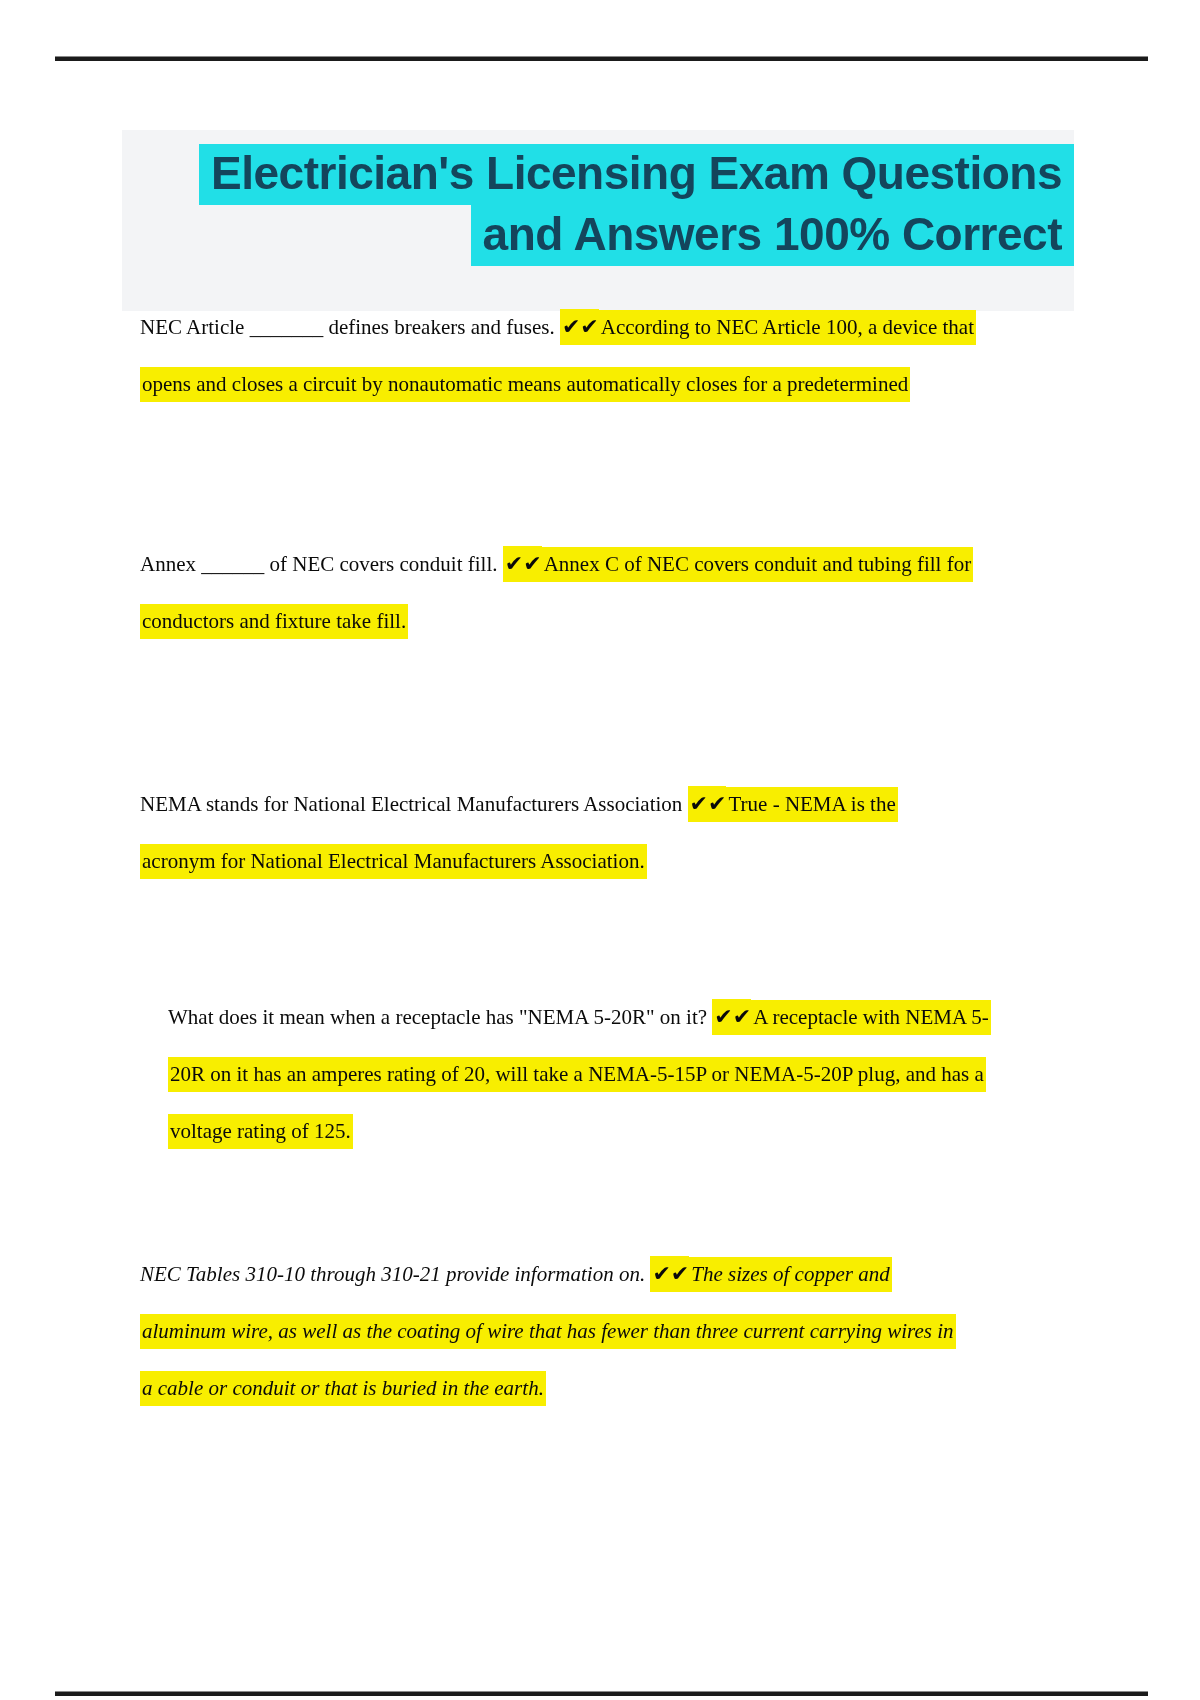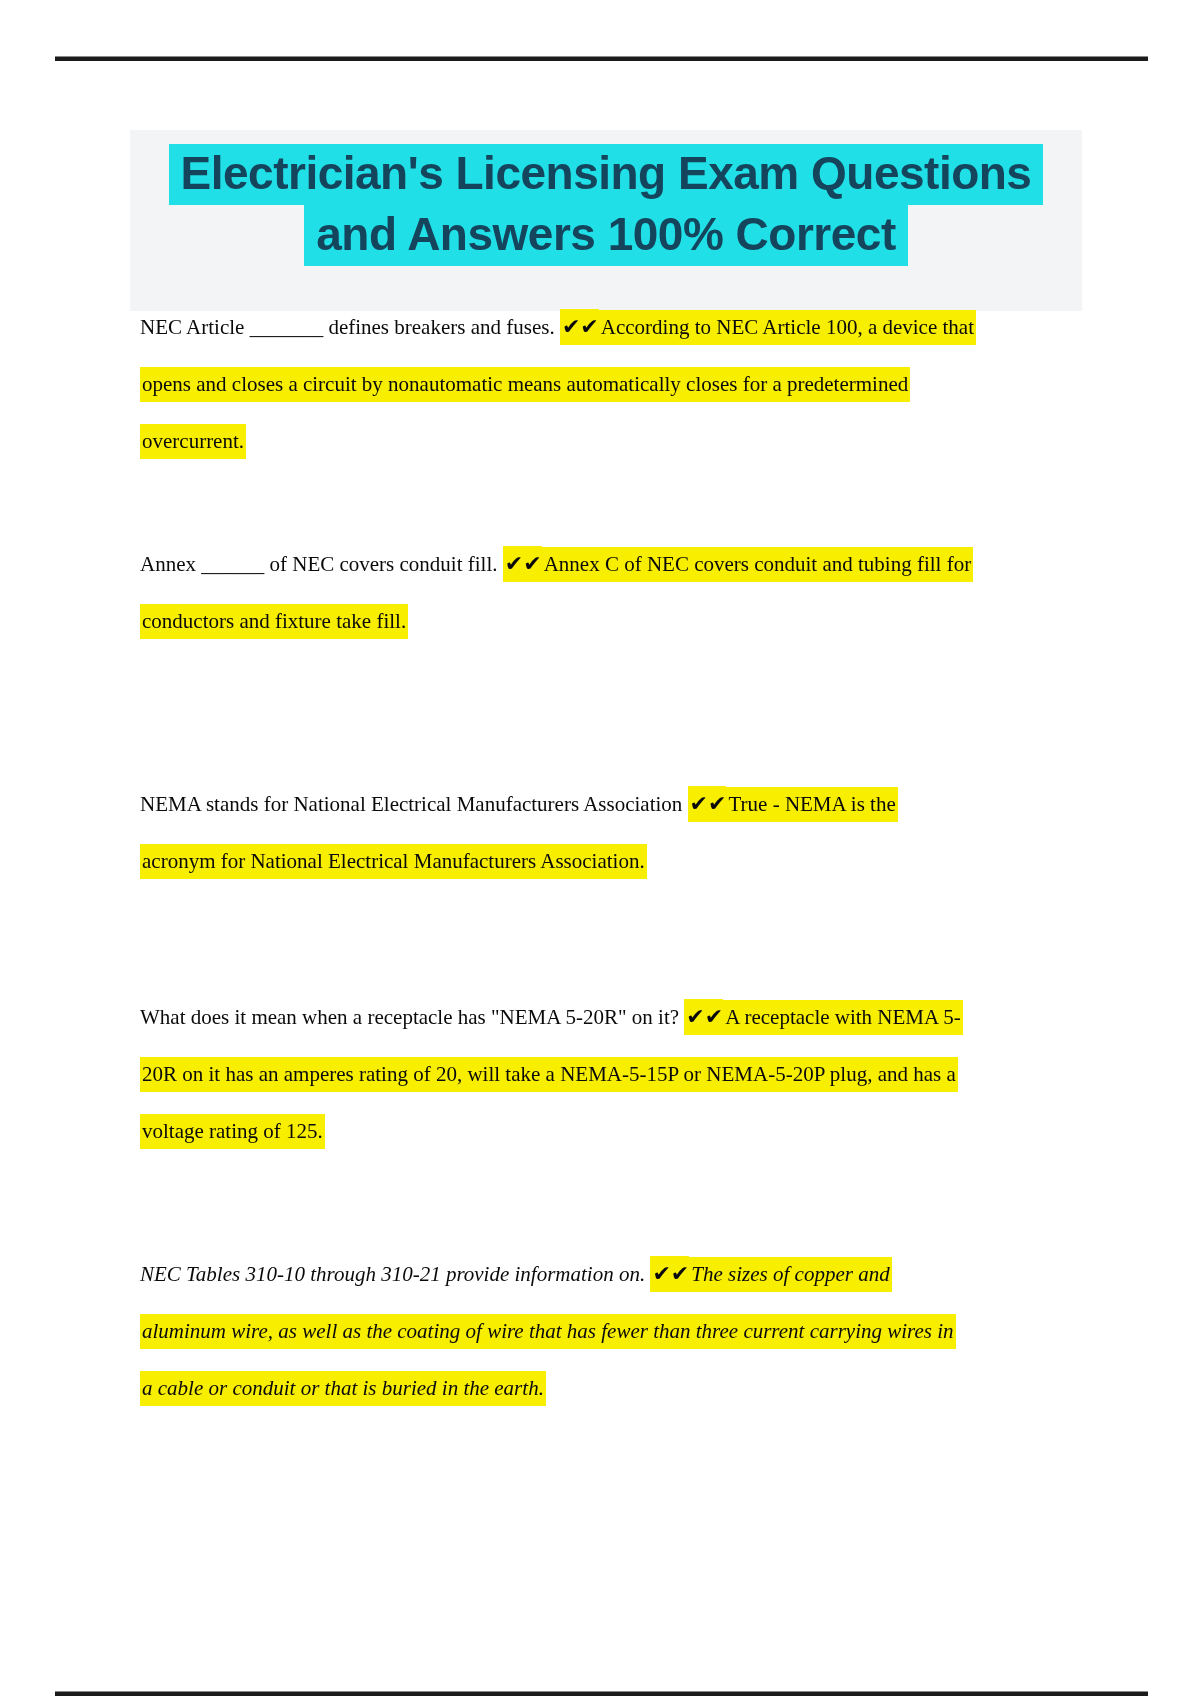--- a/index.html
+++ b/index.html
@@ -21,26 +21,26 @@
     width: 1093px;
     height: 4px;
     background: var(--rule, #1b1b1b);
     border-top: 1px solid #8a8a8a;
   }
   .rule-top { top: 56px; }
   .rule-bottom { top: 1691px; }
 
   .title-box {
     position: absolute;
-    left: 130px;
+    left: 122px;
     top: 130px;
     width: 952px;
     height: 181px;
     background: var(--title-box-bg, #f3f4f6);
-    text-align: center;
+    text-align: right;
     padding-top: 14px;
     box-sizing: border-box;
   }
   .title-line {
     display: block;
     line-height: 57px;
     font-family: "Liberation Sans", "DejaVu Sans", sans-serif;
     font-weight: bold;
     font-size: 46px;
     letter-spacing: -0.5px;
@@ -60,21 +60,21 @@
     height: 1644px;
   }
   .qa-block {
     position: absolute;
     left: 140px;
     right: 60px;
   }
   .qa-block:nth-child(1) { top: 298px; }
   .qa-block:nth-child(2) { top: 535px; }
   .qa-block:nth-child(3) { top: 775px; }
-  .qa-block:nth-child(4) { top: 988px; }
+  .qa-block:nth-child(4) { top: 988px; margin-left: 28px; }
   .qa-block:nth-child(5) { top: 1245px; font-style: italic; }
 
   .qa-line {
     white-space: pre;
     line-height: 57px;
     font-size: 21px;
     color: var(--body-text, #0a0a0a);
   }
   .seg { }
   .hl {
@@ -97,21 +97,20 @@
 
   <div class="title-box">
     <span class="title-line"><span class="title-hl">Electrician's Licensing Exam Questions</span></span>
     <span class="title-line"><span class="title-hl">and Answers 100% Correct</span></span>
   </div>
 
   <div class="qa-content">
       <div class="qa-block">
         <div class="qa-line"><span class="seg">NEC Article _______ defines breakers and fuses. </span><span class="seg hl chk">✔✔</span><span class="seg hl">According to NEC Article 100, a device that</span></div>
         <div class="qa-line"><span class="seg hl">opens and closes a circuit by nonautomatic means automatically closes for a predetermined</span></div>
-        <div class="qa-line"><span class="seg hl">overcurrent.</span></div>
       </div>
       <div class="qa-block">
         <div class="qa-line"><span class="seg">Annex ______ of NEC covers conduit fill. </span><span class="seg hl chk">✔✔</span><span class="seg hl">Annex C of NEC covers conduit and tubing fill for</span></div>
         <div class="qa-line"><span class="seg hl">conductors and fixture take fill.</span></div>
       </div>
       <div class="qa-block">
         <div class="qa-line"><span class="seg">NEMA stands for National Electrical Manufacturers Association </span><span class="seg hl chk">✔✔</span><span class="seg hl">True - NEMA is the</span></div>
         <div class="qa-line"><span class="seg hl">acronym for National Electrical Manufacturers Association.</span></div>
       </div>
       <div class="qa-block">

